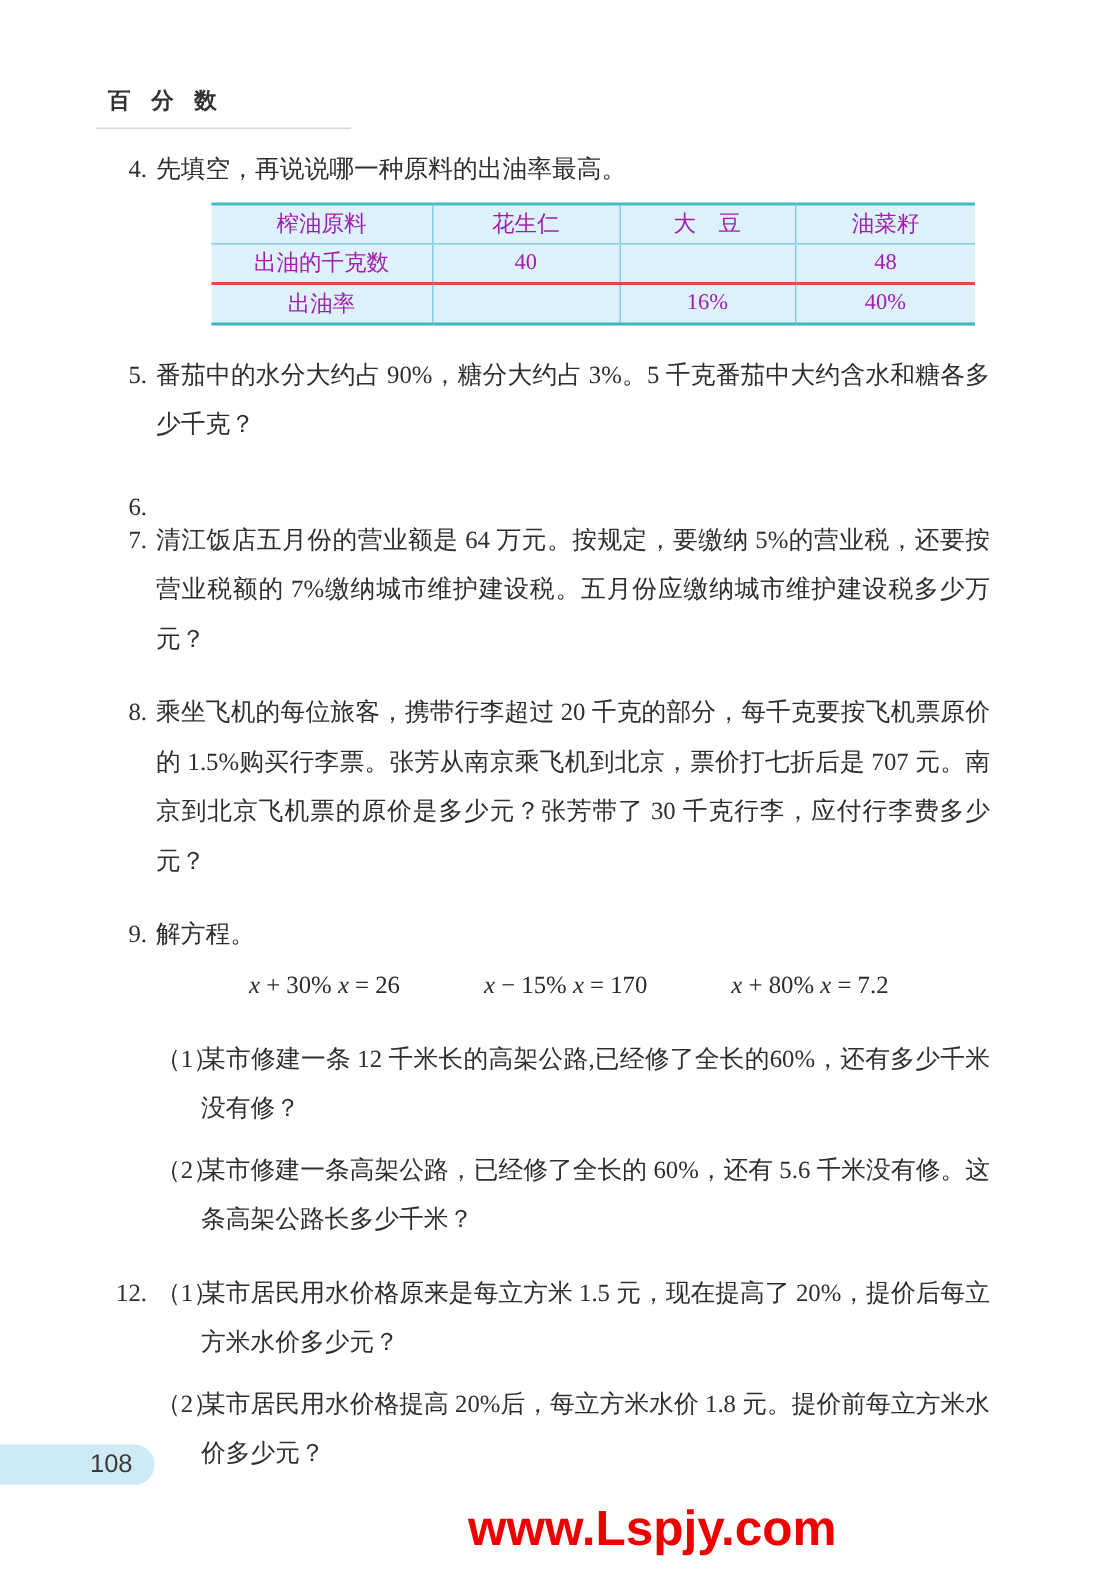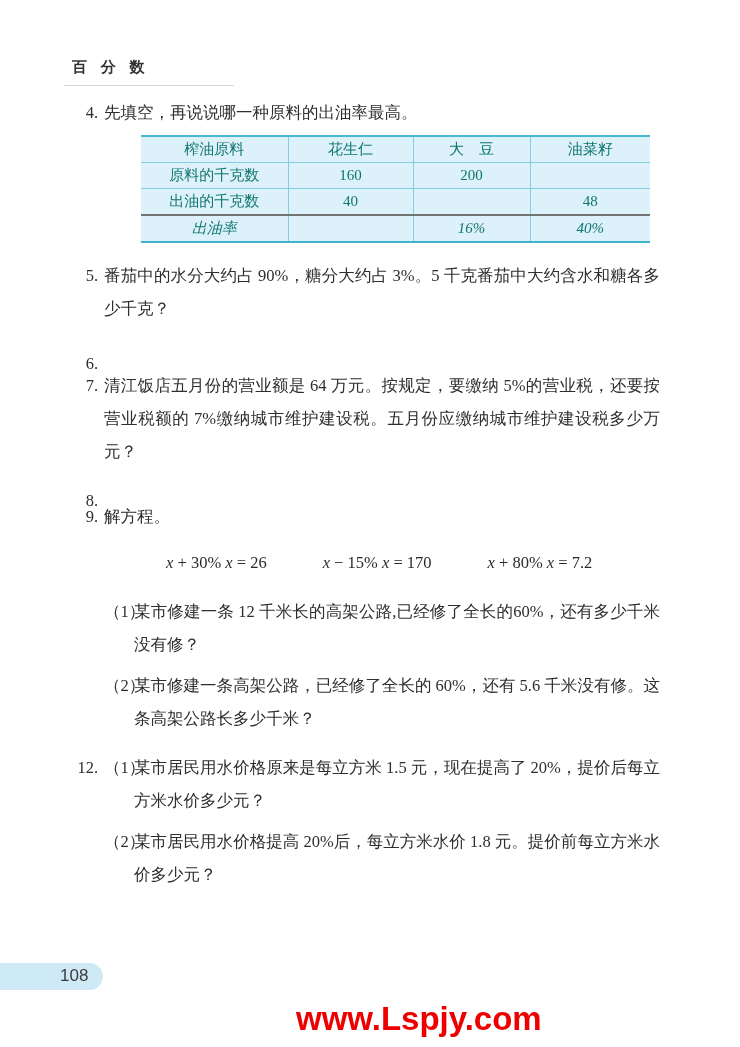--- a/index.html
+++ b/index.html
@@ -97,44 +97,44 @@
     border-collapse: collapse;
     width: 509px;
     background: #ddf1fa;
     table-layout: fixed;
   }
   table.oil-table td {
     height: 25px;
     text-align: center;
     vertical-align: middle;
     font-size: 15px;
-    color: #0f766e;
+    color: #a21caf;
     border-top: 1px solid #7fcfe0;
     border-right: 1px solid #7fcfe0;
     padding: 0;
   }
   table.oil-table tr td:last-child { border-right: none; }
   table.oil-table tr:first-child td { border-top: 2px solid #46b8cf; }
   table.oil-table tr:last-child td { border-bottom: 2px solid #3fb3c9; }
-  table.oil-table tr:last-child td { border-top: 2px solid #737373; font-style: italic; }
+  table.oil-table tr:last-child td { border-top: 2px solid #ef4444; }
   .col-a { width: 147px; }
   .col-b { width: 125px; }
   .col-c { width: 117px; }
   .col-d { width: 120px; }
 
   
   .equations {
     margin: 2px 0 0 104px;
     padding-left: 22px;
     font-size: 16.5px;
     line-height: 32px;
     white-space: nowrap;
   }
   .equations .eq { display: inline-block; margin-left: 40px; }
-  .equations .eq + .eq { margin-left: 56px; margin-top: 12px; }
+  .equations .eq + .eq { margin-left: 56px; }
   .var {
     font-family: "Liberation Serif", "DejaVu Serif", serif;
     font-style: italic;
   }
 
   
   .page-number-pill {
     position: absolute;
     left: -22px;
     top: 963px;
@@ -148,21 +148,21 @@
     left: 60px;
     top: 966px;
     width: 46px;
     font-size: 17px;
     color: #3a3a3a;
     font-family: "Liberation Sans", sans-serif;
   }
 
   .watermark {
     position: absolute;
-    left: 296px;
+    left: 312px;
     top: 1000px;
     font-family: "Liberation Sans", "DejaVu Sans", sans-serif;
     font-size: 33px;
     font-weight: bold;
     color: #ee0000;
     letter-spacing: 0px;
     white-space: nowrap;
   }
 </style>
 </head>
@@ -189,26 +189,20 @@
           <col class="col-d">
       </colgroup>
       <tbody>
         <tr>
           <td>榨油原料</td>
           <td>花生仁</td>
           <td>大　豆</td>
           <td>油菜籽</td>
         </tr>
         <tr>
-          <td>原料的千克数</td>
-          <td>160</td>
-          <td>200</td>
-          <td></td>
-        </tr>
-        <tr>
           <td>出油的千克数</td>
           <td>40</td>
           <td></td>
           <td>48</td>
         </tr>
         <tr>
           <td>出油率</td>
           <td></td>
           <td>16%</td>
           <td>40%</td>
@@ -234,20 +228,21 @@
 
   <div class="problem">
     <span class="num">7.</span>
     <span class="body">清江饭店五月份的营业额是 64 万元。按规定，要缴纳 5%的营业税，还要按营业税额的 7%缴纳城市维护建设税。五月份应缴纳城市维护建设税多少万元？</span>
   </div>
 
   <div class="q-gap-md"></div>
 
   <div class="problem">
     <span class="num">8.</span>
+    <span class="body">乘坐飞机的每位旅客，携带行李超过 20 千克的部分，每千克要按飞机票原价的 1.5%购买行李票。张芳从南京乘飞机到北京，票价打七折后是 707 元。南京到北京飞机票的原价是多少元？张芳带了 30 千克行李，应付行李费多少元？</span>
   </div>
 
   <div class="q-gap-md"></div>
 
   <div class="problem">
     <span class="num">9.</span>
     <span class="body">解方程。</span>
   </div>
 
   <div class="equations">

